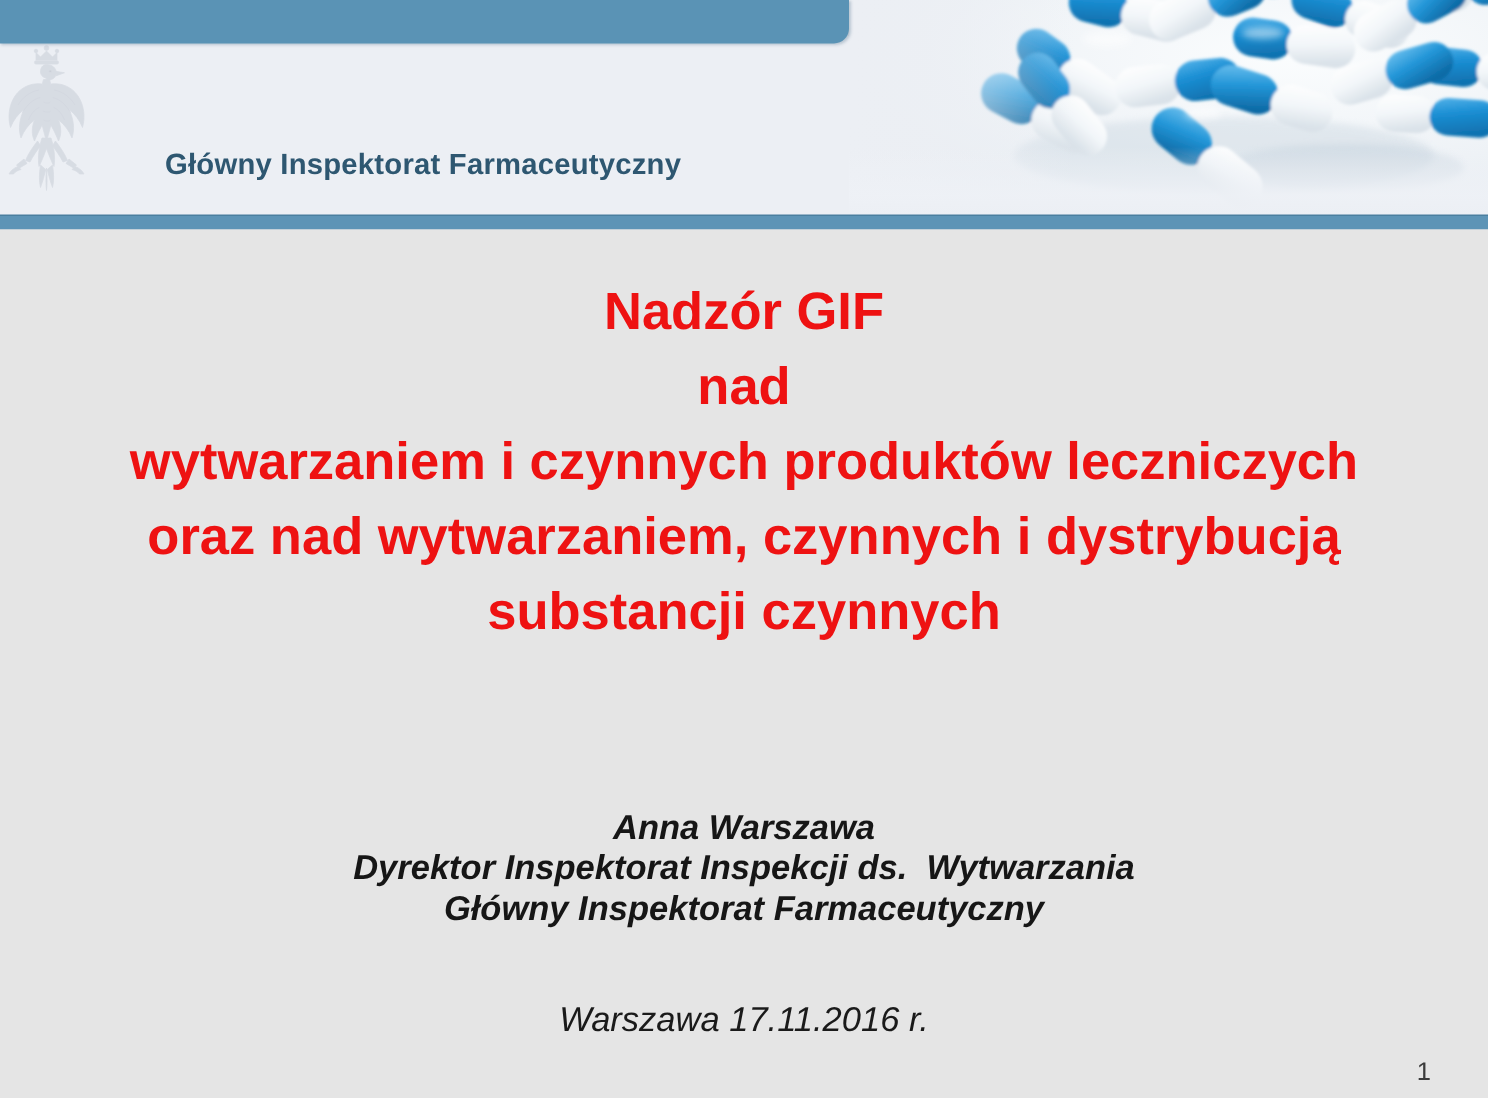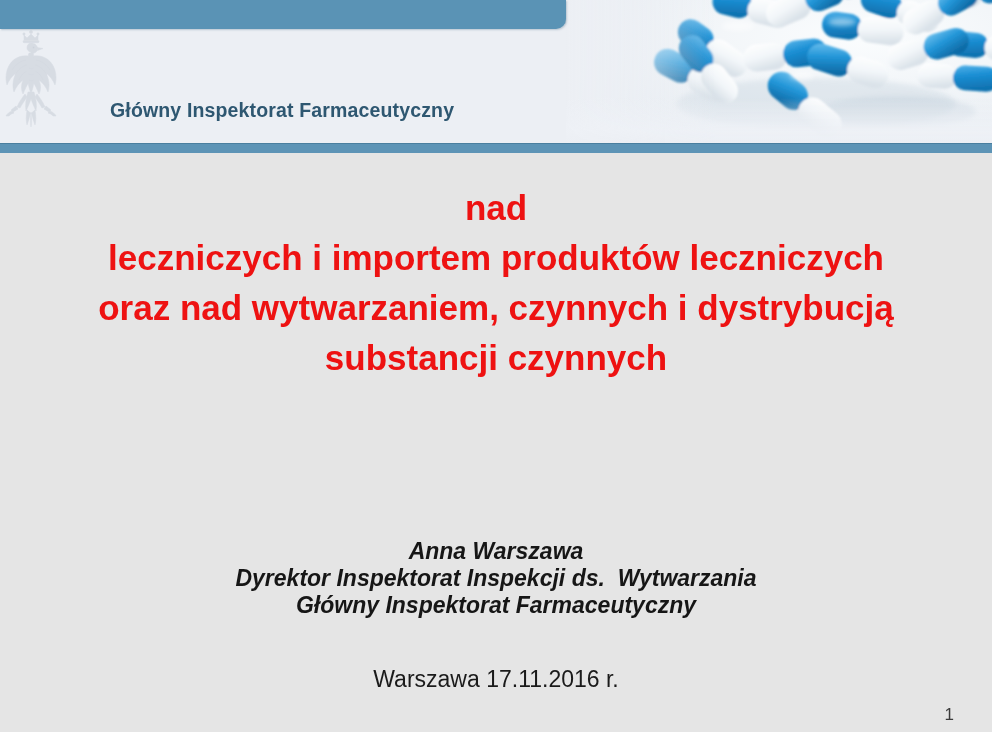--- a/index.html
+++ b/index.html
@@ -195,20 +195,21 @@
   .date-block {
     position: absolute;
     left: 0;
     top: 666px;
     width: 992px;
     text-align: center;
   }
   .date-line {
     display: inline-block;
     color: #1a1a1a;
+    font-style: italic;
     font-weight: normal;
     font-size: 23px;
     line-height: 27px;
     font-family: "Liberation Sans", sans-serif;
     white-space: nowrap;
   }
 
   
   .page-number {
     position: absolute;
@@ -404,22 +405,23 @@
       </svg>
     </div>
 
     <div class="header-org-name">Główny Inspektorat Farmaceutyczny</div>
 
     <div class="header-bottom-bar-topedge"></div>
     <div class="header-bottom-bar"></div>
   </div>
 
   <div class="title-block">
+    <span class="title-line">Nadzór GIF</span>
     <span class="title-line">nad</span>
-    <span class="title-line">leczniczych i importem produktów leczniczych</span>
+    <span class="title-line">wytwarzaniem i czynnych produktów leczniczych</span>
     <span class="title-line">oraz nad wytwarzaniem, czynnych i dystrybucją</span>
     <span class="title-line">substancji czynnych</span>
   </div>
 
   <div class="author-block">
     <span class="author-line">Anna Warszawa</span>
     <span class="author-line">Dyrektor Inspektorat Inspekcji ds.  Wytwarzania</span>
     <span class="author-line">Główny Inspektorat Farmaceutyczny</span>
   </div>
 

